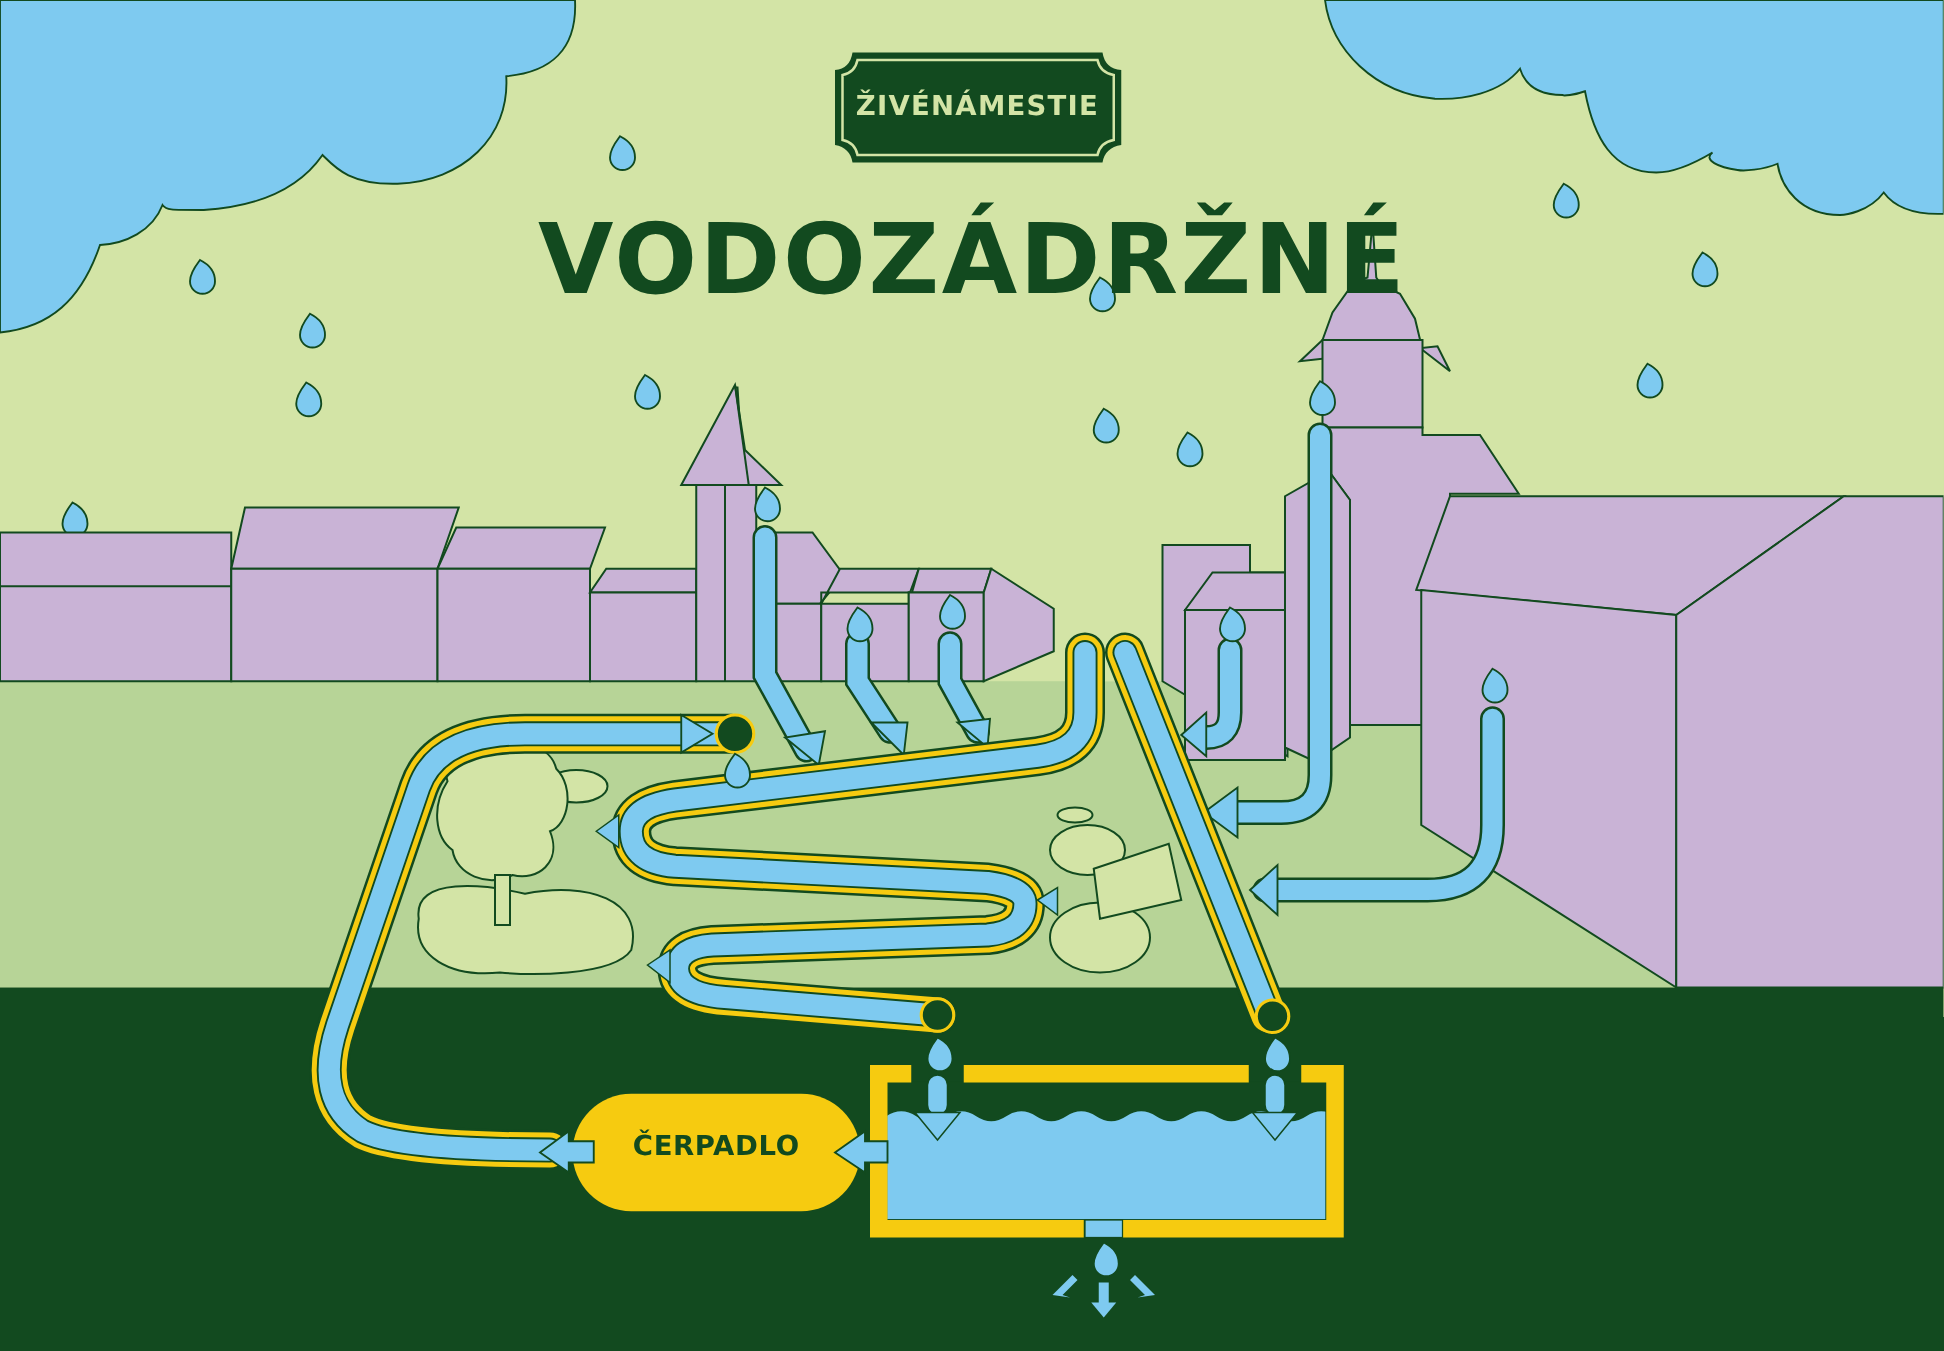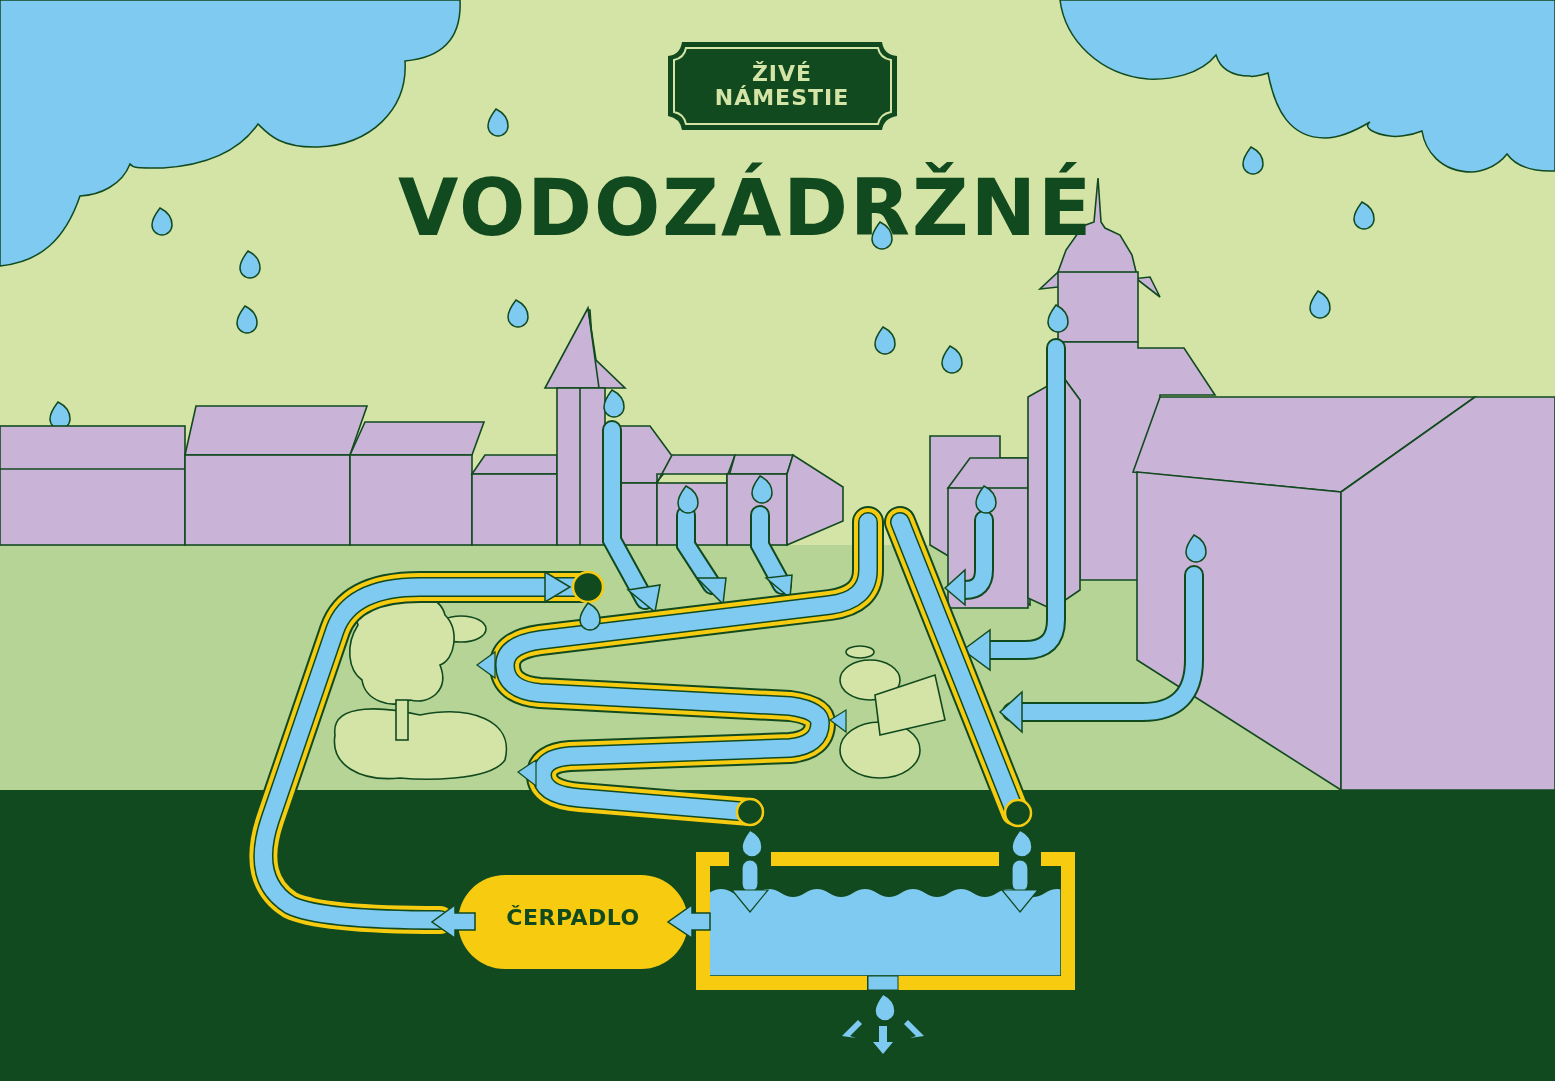--- a/index.html
+++ b/index.html
@@ -1,19 +1,19 @@
 <!DOCTYPE html>
 <html><head>
 <meta charset="utf-8">
 <style>
   html,body{margin:0;padding:0;background:#d3e4a6;}
   .canvas{position:relative;width:1555px;height:1081px;overflow:hidden;background:#d3e4a6;font-family:"DejaVu Sans","Liberation Sans",sans-serif;}
   svg.scene{position:absolute;left:0;top:0;}
-  .badge{position:absolute;left:668px;top:42px;width:228px;height:88px;display:flex;flex-direction:column;align-items:center;justify-content:center;color:#d3e4a6;font-weight:900;font-size:22px;line-height:24px;letter-spacing:1px;text-align:center;}
-  .title{position:absolute;left:398px;top:168px;width:760px;text-align:left;color:#124a1f;font-weight:900;font-size:78px;line-height:80px;letter-spacing:2px;}
+  .badge{position:absolute;left:668px;top:42px;width:228px;height:88px;display:flex;flex-direction:row;align-items:center;justify-content:center;color:#d3e4a6;font-weight:900;font-size:22px;line-height:24px;letter-spacing:1px;text-align:center;}
+  .title{position:absolute;left:398px;top:168px;width:760px;text-align:center;color:#124a1f;font-weight:900;font-size:78px;line-height:80px;letter-spacing:2px;}
   .title span{display:block;}
   .pump-label{position:absolute;left:458px;top:875px;width:230px;height:84px;display:flex;align-items:center;justify-content:center;color:#124a1f;font-weight:900;font-size:22px;letter-spacing:0.5px;}
 </style>
 </head>
 <body>
 
 <div class="canvas">
 <svg class="scene" width="1555" height="1081" viewBox="0 0 1555 1081">
   <defs>
     <g id="drop">

